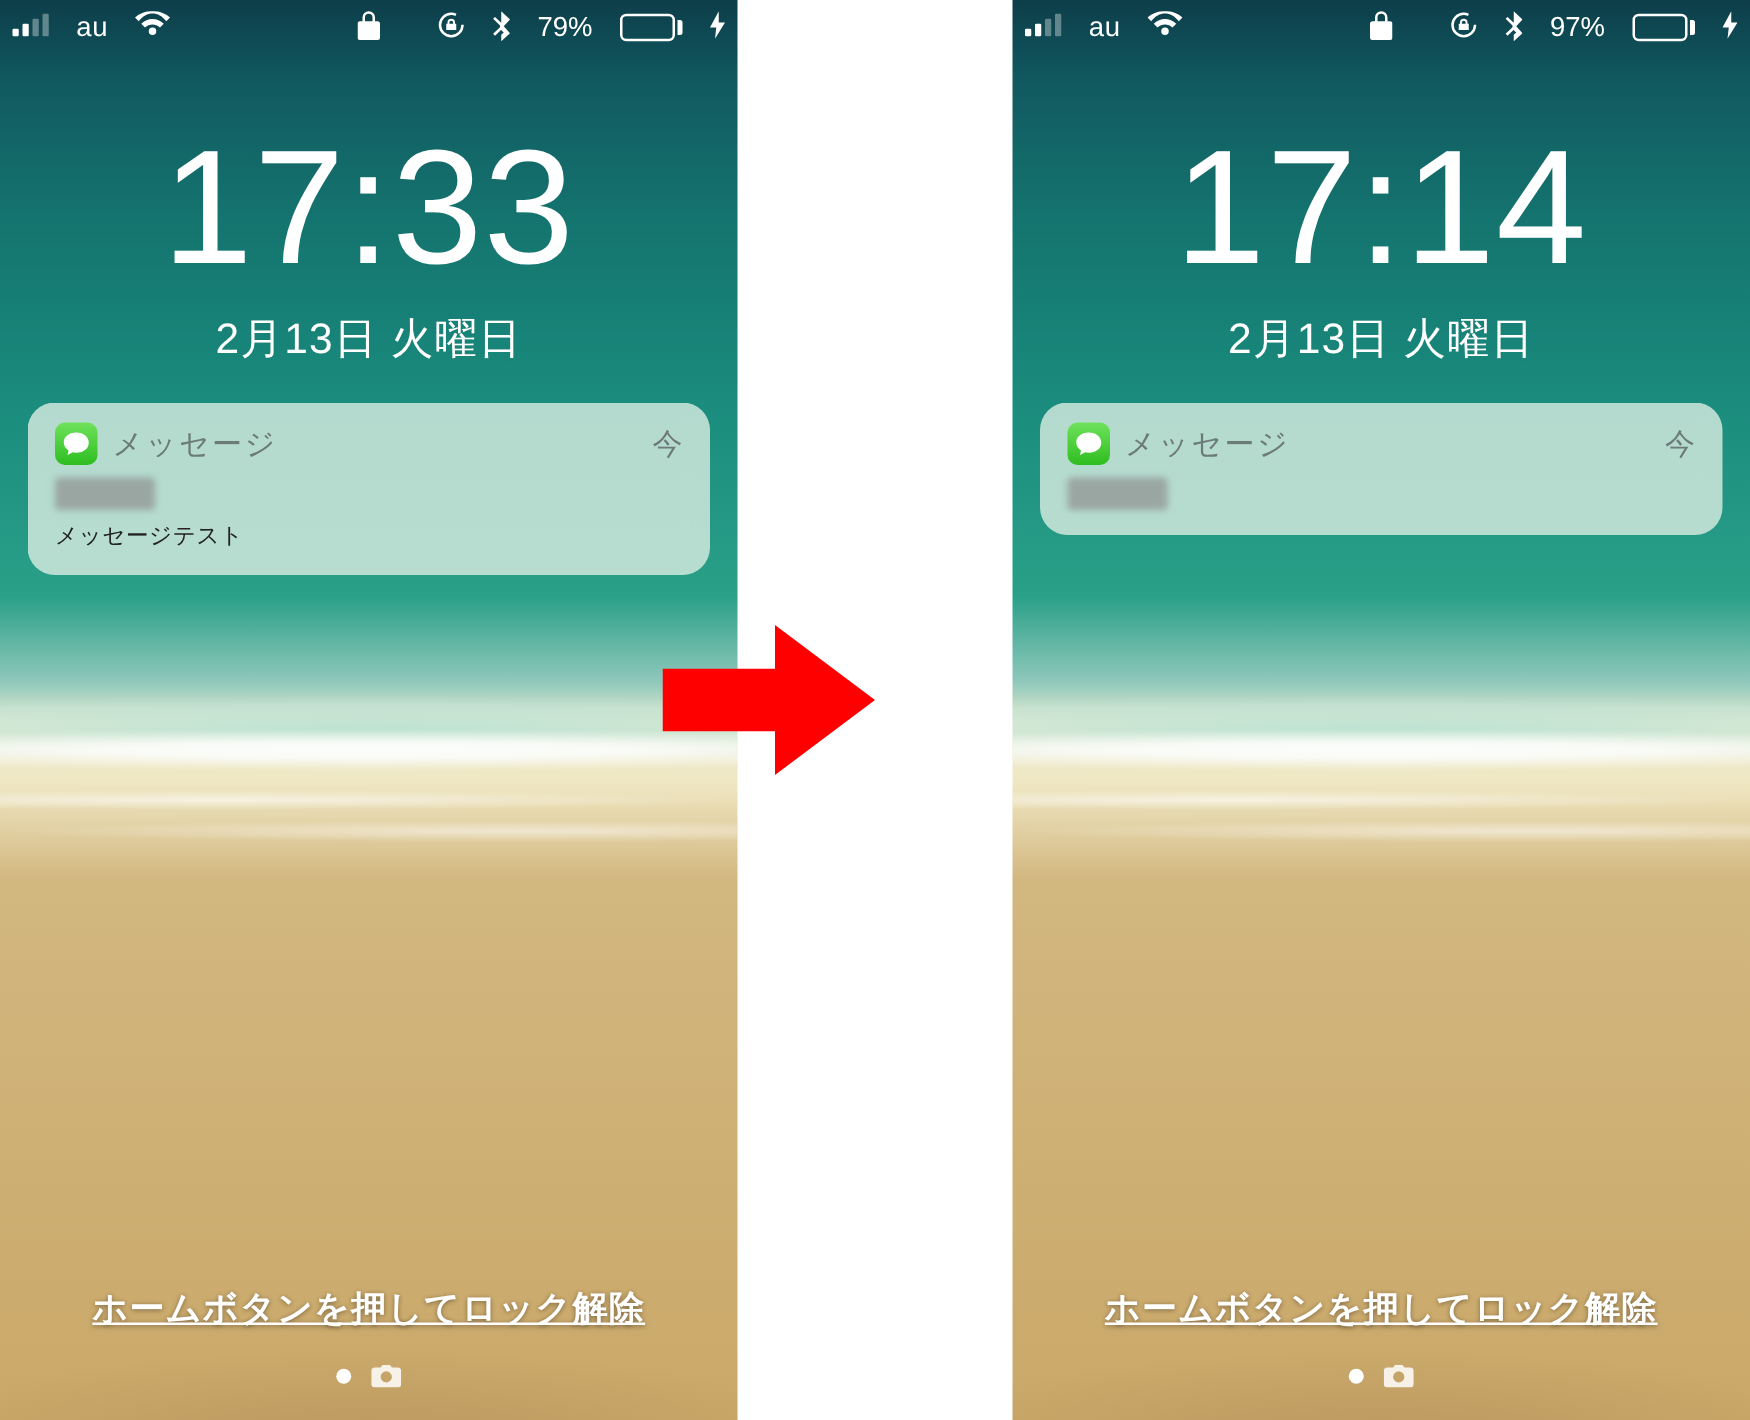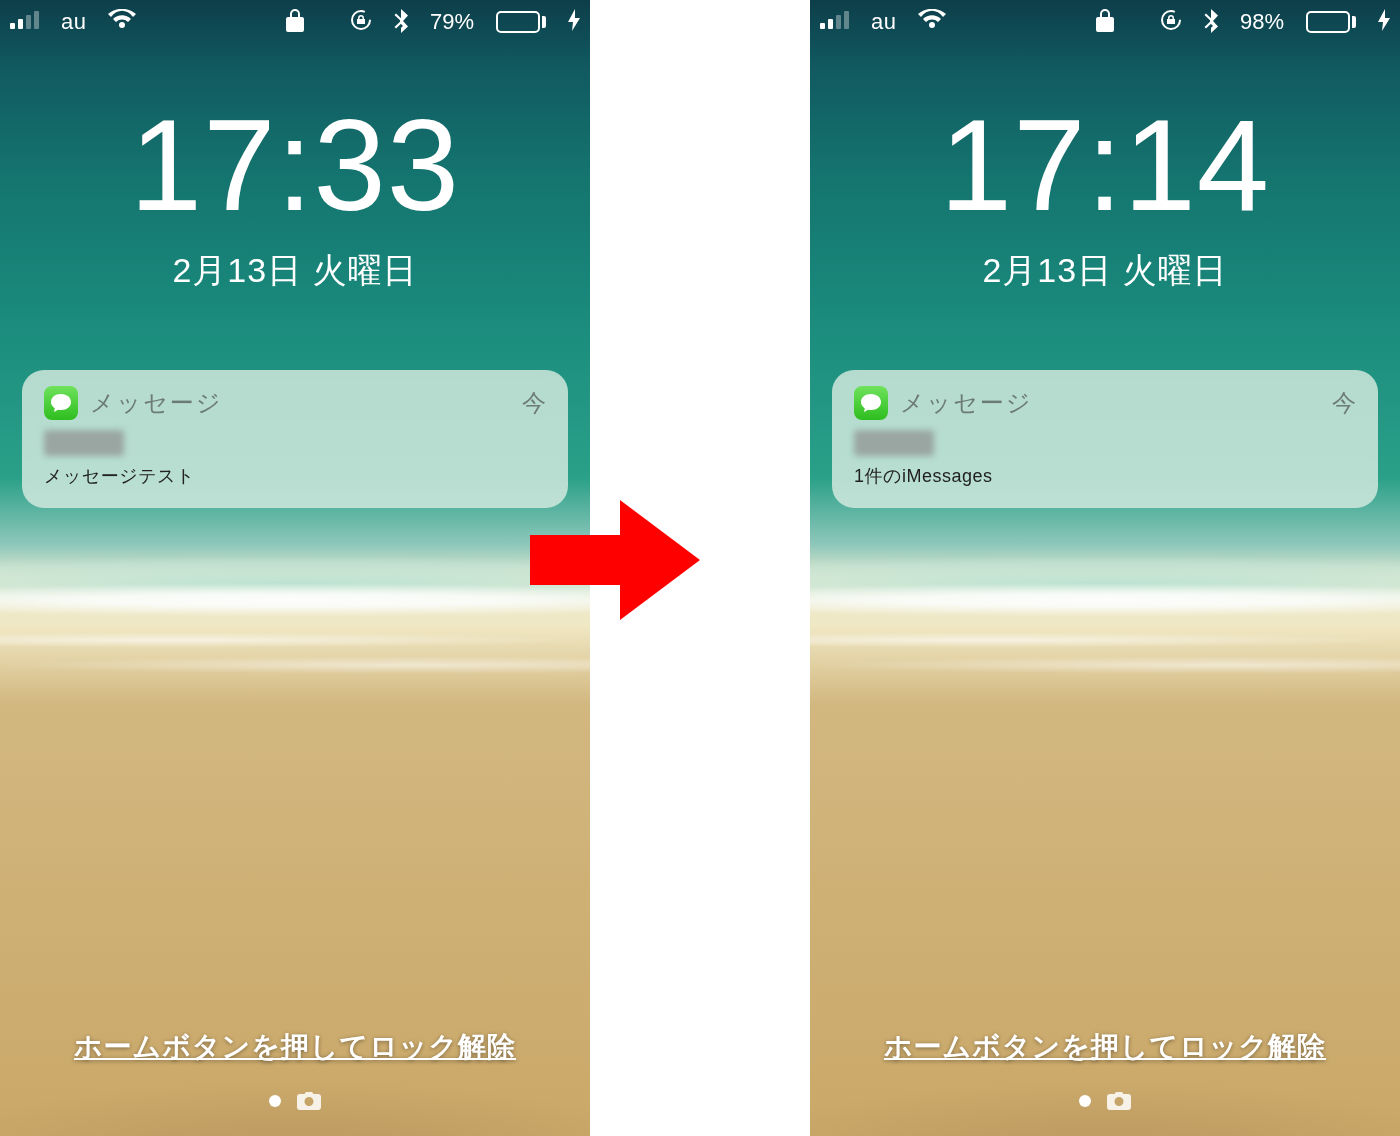--- a/index.html
+++ b/index.html
@@ -52,21 +52,21 @@
   .battery { display:flex; align-items:center; gap:2px;}
   .bcap { width:4px; height:12px; background:#fff; border-radius:0 2px 2px 0;}
   .bbody { width:44px; height:22px; border:2px solid #fff; border-radius:5px; padding:2px;}
   .bfill { height:100%; background:#4cd964; border-radius:2px;}
   
   .clock { text-align:center; color:#fff; margin-top:60px; }
   .time { font-size:130px; font-weight:200; letter-spacing:1px; line-height:1;}
   .date { font-size:34px; font-weight:400; margin-top:18px; letter-spacing:1px;}
   
   .notif {
-    margin: 76px 22px 0 22px; border-radius:22px;
+    margin: 28px 22px 0 22px; border-radius:22px;
     background: rgba(215,235,225,.82);
     backdrop-filter: blur(10px);
     padding: 16px 22px 20px 22px;
     color:#333;
   }
   .notif-head { display:flex; align-items:center; gap:12px;}
   .notif-head .spacer{flex:1;}
   .nicon { width:34px; height:34px; border-radius:8px;
     background:linear-gradient(#6fe25c,#2ebd1f);
     display:flex;align-items:center;justify-content:center;}
@@ -202,21 +202,21 @@
         <svg width="22" height="22" viewBox="0 0 22 22">
             <circle cx="11" cy="11" r="9" fill="none" stroke="#fff" stroke-width="2" stroke-dasharray="46 10"></circle>
             <path fill="#fff" d="M11 6a3 3 0 00-3 3v1H7v5h8v-5h-1V9a3 3 0 00-3-3zm-1.5 4V9a1.5 1.5 0 013 0v1z"></path>
           </svg>
       </span>
       <span class="bt">
         <svg width="14" height="24" viewBox="0 0 14 24">
             <path fill="#fff" d="M7 0v9.2L2 4.5 0.5 6 6 11.3v1.4L0.5 18 2 19.5l5-4.7V24l7-6.5L9 12l5-5.5zm2 17l-2 1.8v-3.7zm0-10L9 7l-2-1.8v3.7z"></path>
           </svg>
       </span>
-      <span>98%</span>
+      <span>97%</span>
       <span class="battery">
         <span class="bbody"><span class="bfill" style="width:65%"></span></span>
         <span class="bcap"></span>
       </span>
       <span class="bolt">
         <svg width="12" height="22" viewBox="0 0 12 22">
             <path fill="#fff" d="M7 0L0 13h5l-1 9 8-13H7z"></path>
           </svg>
       </span>
     </div>
@@ -232,21 +232,20 @@
       <span class="nicon">
         <svg width="22" height="20" viewBox="0 0 22 20">
             <path fill="#fff" d="M11 1C5 1 1 4.5 1 9c0 2.6 1.5 4.9 3.8 6.3L4 19l4.2-2.2c.9.2 1.8.3 2.8.3 6 0 10-3.5 10-8S17 1 11 1z"></path>
           </svg>
       </span>
       <span class="napp">メッセージ</span>
       <span class="spacer"></span>
       <span class="ntime">今</span>
     </div>
     <div class="nsender"></div>
-    <div class="nbody">1件のiMessages</div>
   </div>
 
   <div class="unlock">ホームボタンを押してロック解除</div>
   <div class="dots">
     <span class="dot"></span>
     <span class="cam">
       <svg width="24" height="18" viewBox="0 0 24 18">
           <path fill="#fff" opacity=".85" d="M9 0l-1.5 2H3a3 3 0 00-3 3v10a3 3 0 003 3h18a3 3 0 003-3V5a3 3 0 00-3-3h-4.5L15 0zM12 14a4.5 4.5 0 110-9 4.5 4.5 0 010 9z"></path>
         </svg>
     </span>

